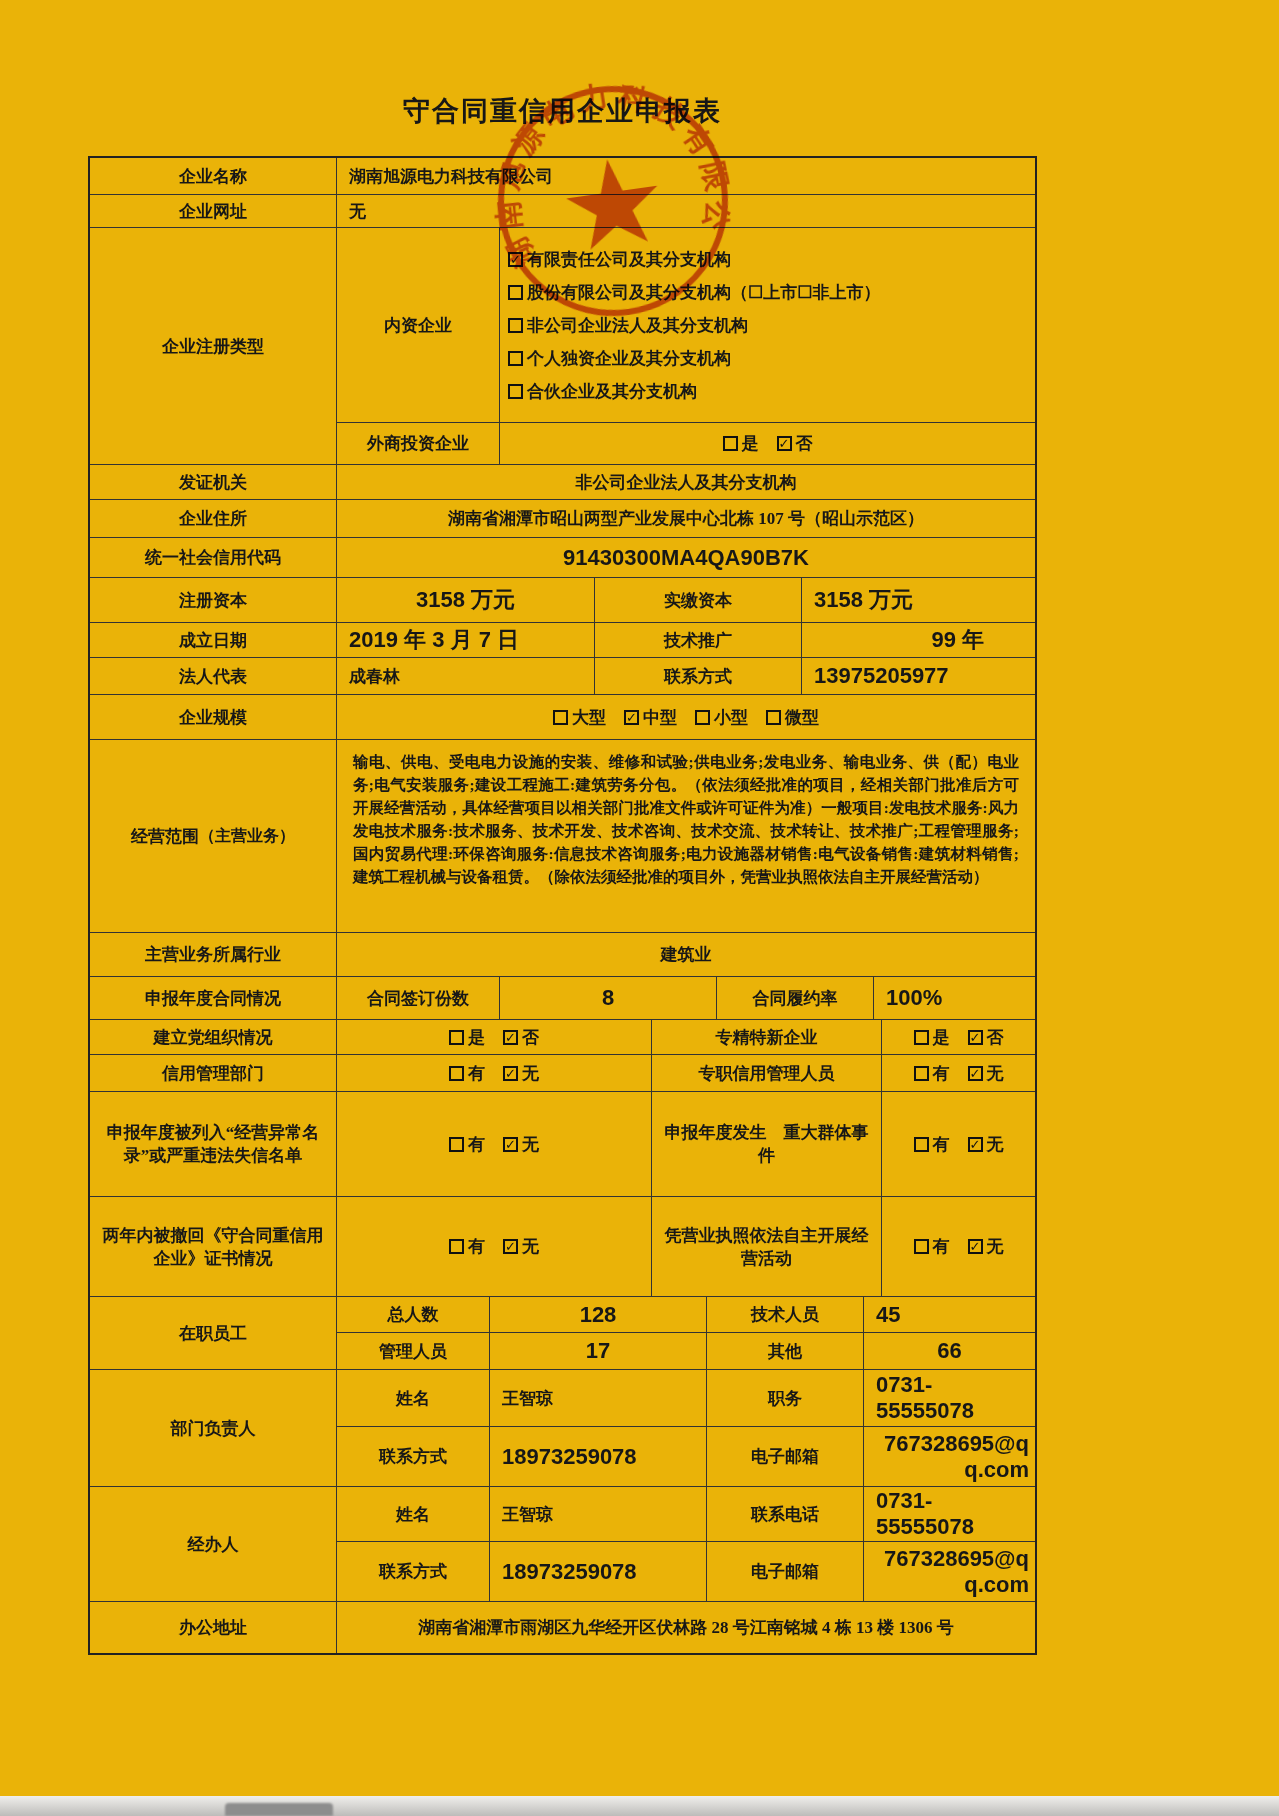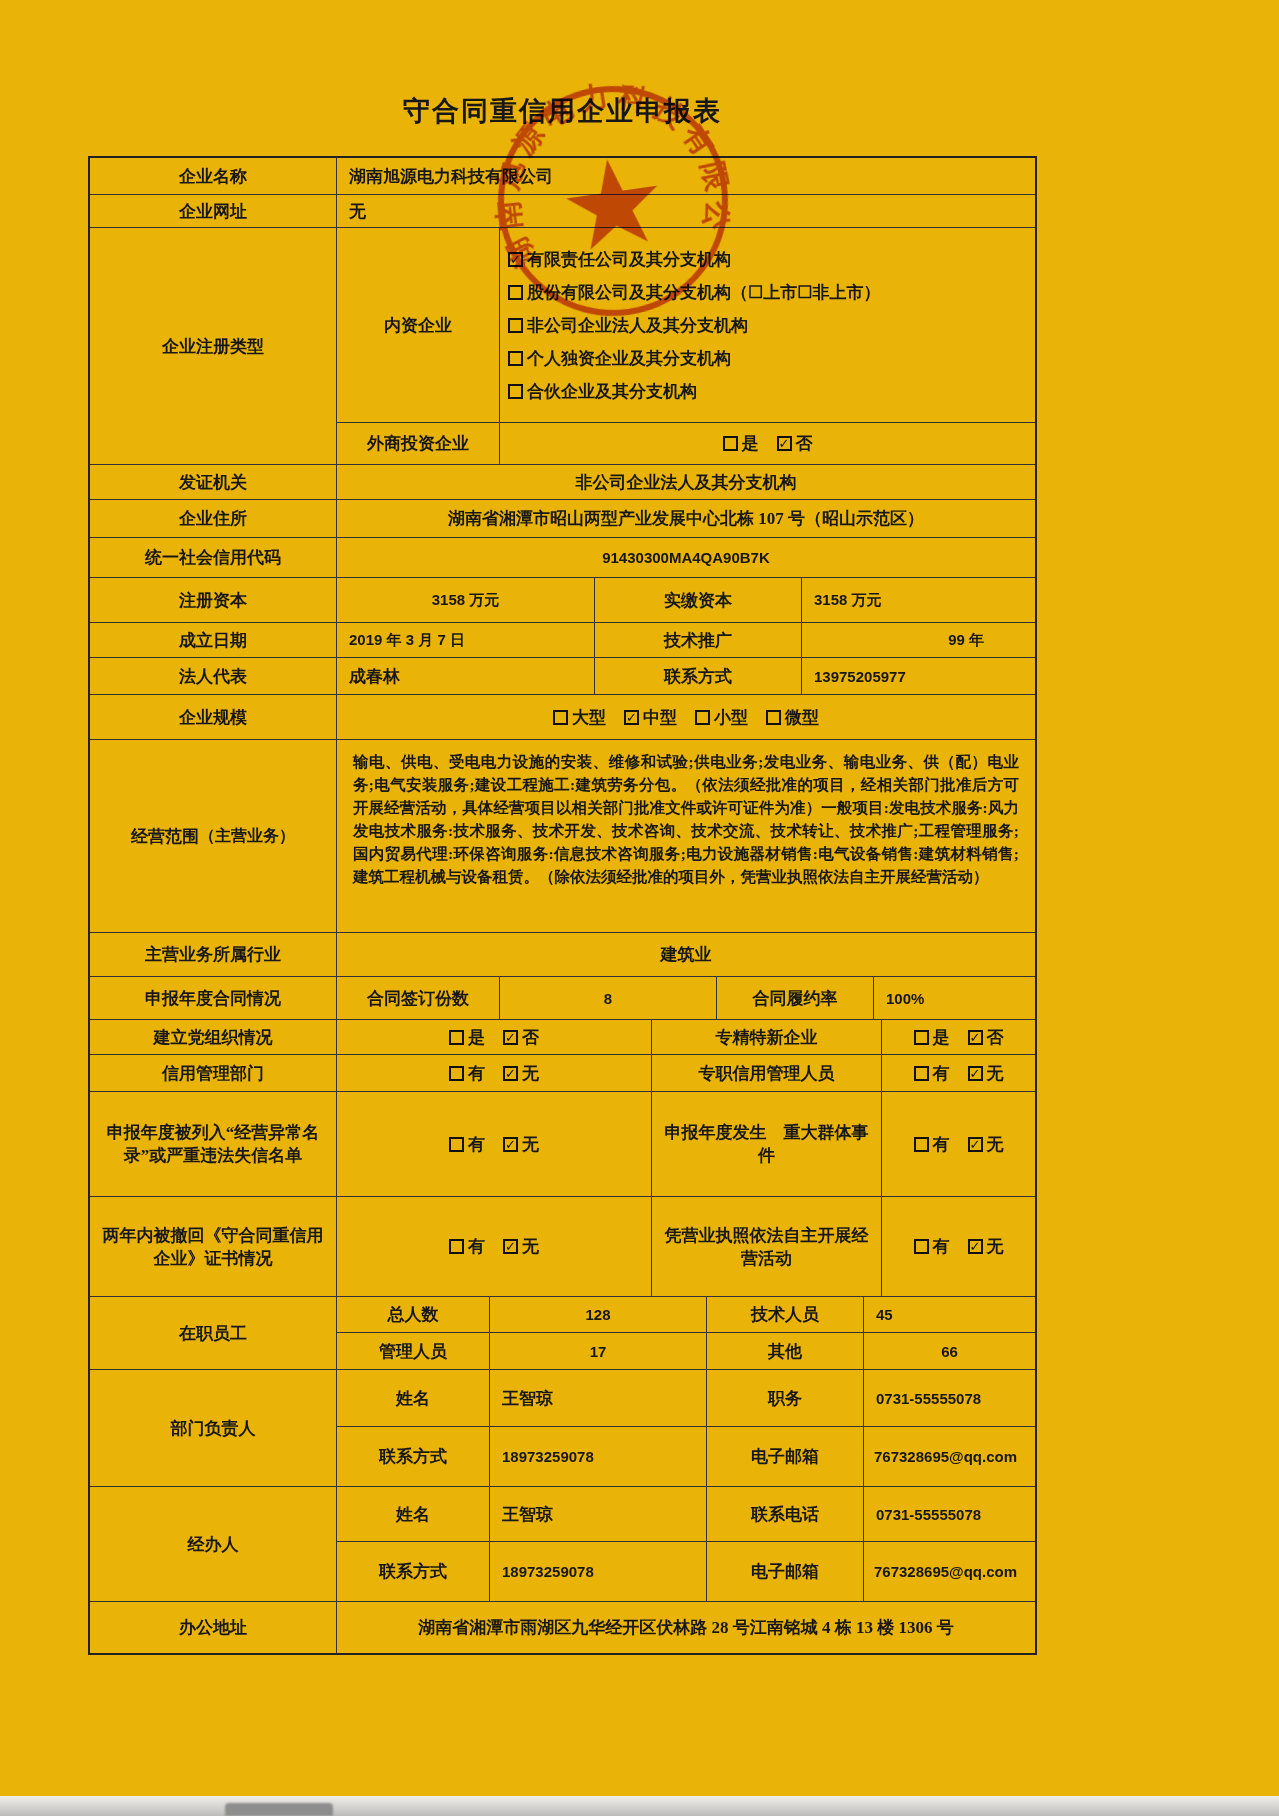--- a/index.html
+++ b/index.html
@@ -33,21 +33,21 @@
   .tr { justify-content:flex-end; text-align:right; padding-right:51px; }
   .w247 { width:247px; flex:0 0 247px; }
   .w163 { width:163px; flex:0 0 163px; }
   .w153 { width:153px; flex:0 0 153px;font-family:Liberation Serif, serif; }
   .w217 { width:217px; flex:0 0 217px; }
   .w157 { width:157px; flex:0 0 157px; }
   .w258 { width:258px; flex:0 0 258px; }
   .w207 { width:207px; flex:0 0 207px; }
   .w315 { width:315px; flex:0 0 315px; }
   .w230 { width:230px; flex:0 0 230px; }
-  .num { font-family:"Liberation Sans", sans-serif; font-weight:bold; font-size:15px; }
+  .num { font-family:"Liberation Sans", sans-serif; font-weight:bold; font-size:22px; }
   .wrapmail { word-break:break-all; text-align:right; justify-content:flex-start; padding-left:10px; }
   .cb {
     display:inline-flex; width:15px; height:15px; flex:0 0 15px;
     border:2px solid #111; align-items:center; justify-content:center;
     font-size:13px; line-height:1; font-weight:bold; color:#111;
     margin-right:4px; background:transparent;
     font-family:"DejaVu Sans", sans-serif;
   }
   .cbpair { display:flex; align-items:center; gap:18px; justify-content:center; }
   .cbitem { display:flex; align-items:center; }

